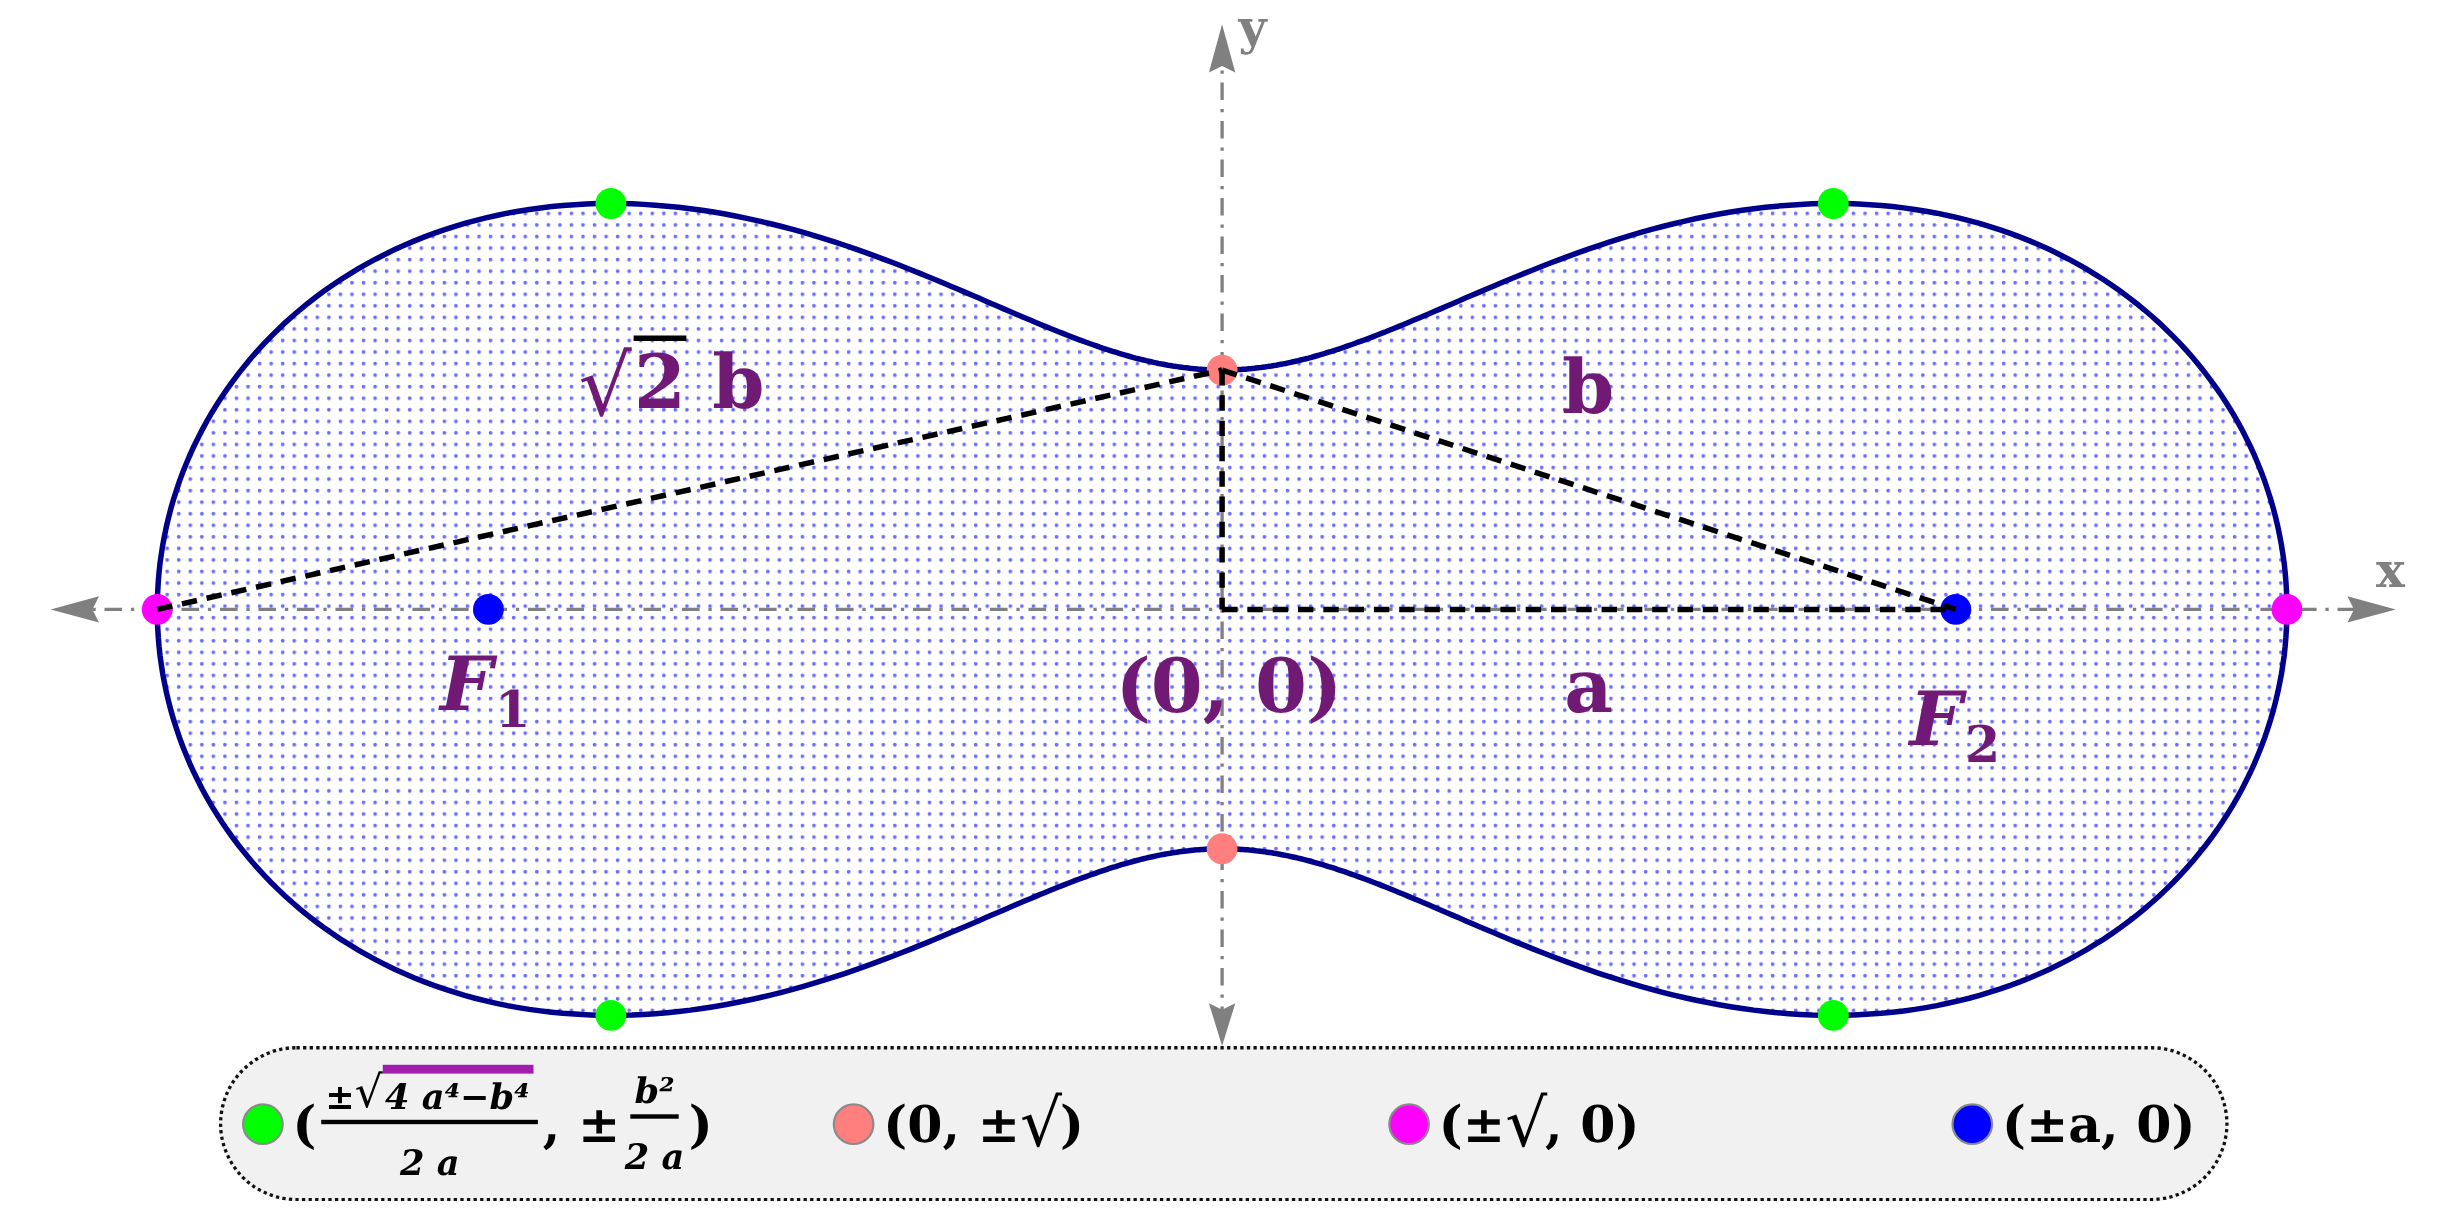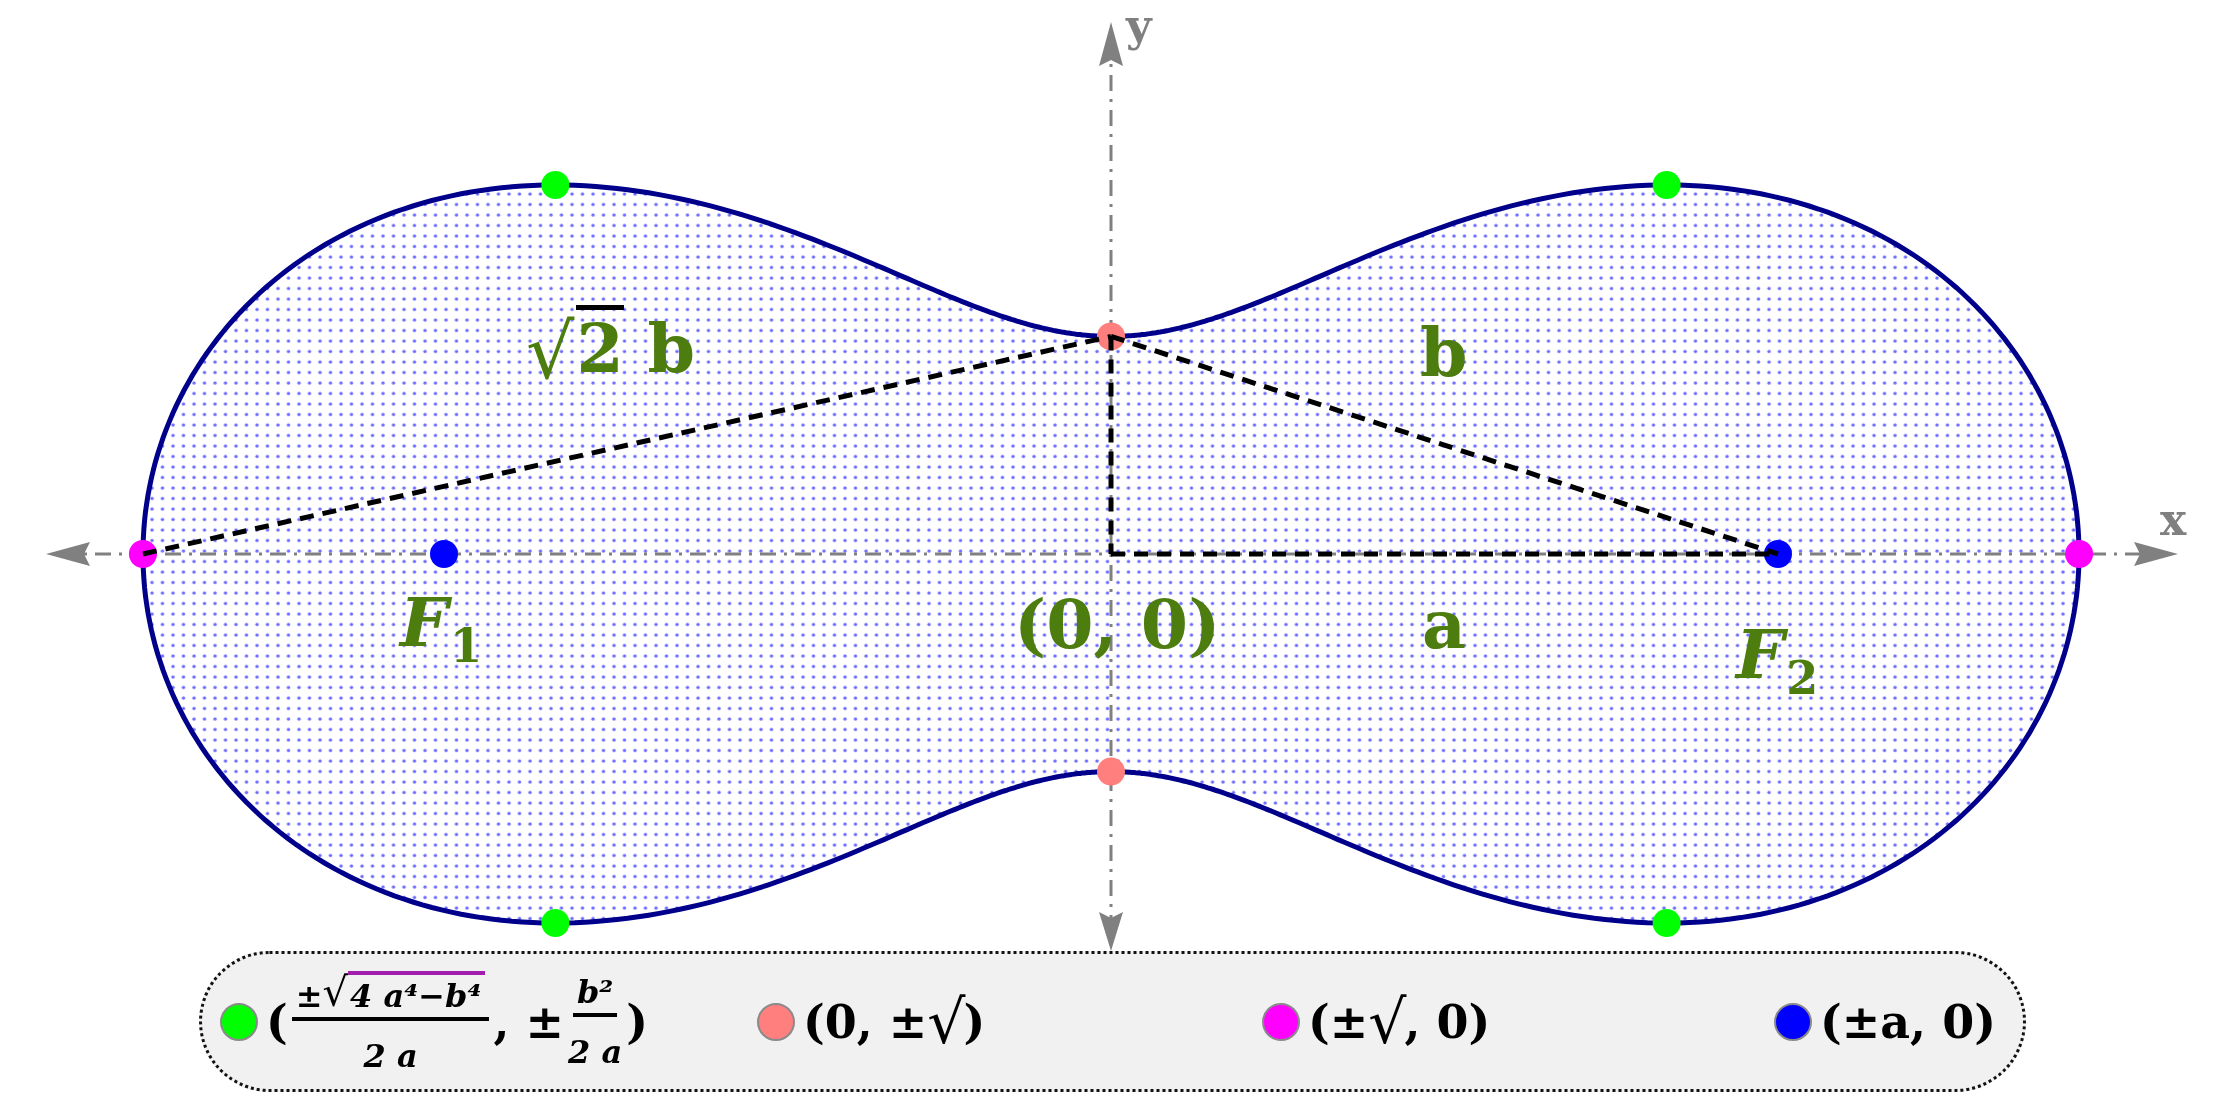--- a/index.html
+++ b/index.html
@@ -1,33 +1,33 @@
 <!DOCTYPE html>
 <html><head>
 <meta charset="utf-8">
 <style>
   html, body { margin:0; padding:0; background:#ffffff; }
   body { width:2223px; height:1112px; position:relative; overflow:hidden; font-family:"DejaVu Serif", serif; }
   #stage { position:absolute; left:0; top:0; width:2223px; height:1112px; }
-  .lbl { position:absolute; font-family:"DejaVu Serif", serif; font-weight:bold; color:#4d7c0f; white-space:nowrap; line-height:1; }
+  .lbl { position:absolute; font-family:"DejaVu Serif", serif; font-weight:bold; color:#701a75; white-space:nowrap; line-height:1; }
   .axis-lbl { color:#808080; font-size:44px; }
   .big { font-size:68px; }
   .ital { font-style:italic; }
   .sub { font-size:46px; font-style:normal; vertical-align:-16px; margin-left:2px; }
   .radicand { display:inline-block; border-top:5px solid #000; padding-top:4px; margin-left:2px; }
   .legend { position:absolute; left:199px; top:951px; width:1827px; height:141px; background:#f1f1f1;
             border:3px dotted #111; border-radius:72px; box-sizing:border-box; display:flex; align-items:center; }
   .leg-item { display:flex; align-items:center; position:absolute; top:0; height:100%; }
   .leg-dot { width:38px; height:38px; border-radius:50%; border:2px solid #8a8a8a; box-sizing:border-box; flex:none; }
   .leg-text { font-family:"DejaVu Serif", serif; font-weight:bold; font-size:46px; margin-left:8px; display:flex; align-items:center; white-space:nowrap; }
   .frac { display:inline-flex; flex-direction:column; align-items:center; margin:0 4px; font-size:32px; }
   .frac .num { padding:0 4px 2px 4px; border-bottom:4px solid #000; display:flex; align-items:flex-end; }
   .frac .den { padding-top:16px; }
   .lsqrt { font-size:60px; font-weight:normal; margin-right:-2px; }
-  .lrad { border-top:4px solid #a21caf; padding:2px 4px 0 2px; font-style:italic; display:inline-block; }
+  .lrad { border-top:8px solid #a21caf; padding:2px 4px 0 2px; font-style:italic; display:inline-block; }
   .mi { font-style:italic; }
 </style>
 </head>
 <body>
 
 <div id="stage">
   <svg id="svg" width="2223" height="1112" viewBox="0 0 2223 1112" xmlns="http://www.w3.org/2000/svg">
     <defs>
       <pattern id="dots" x="0" y="0" width="10.5" height="10.5" patternUnits="userSpaceOnUse">
         <circle cx="5" cy="5" r="1.7" fill="#6b6bff"></circle>

